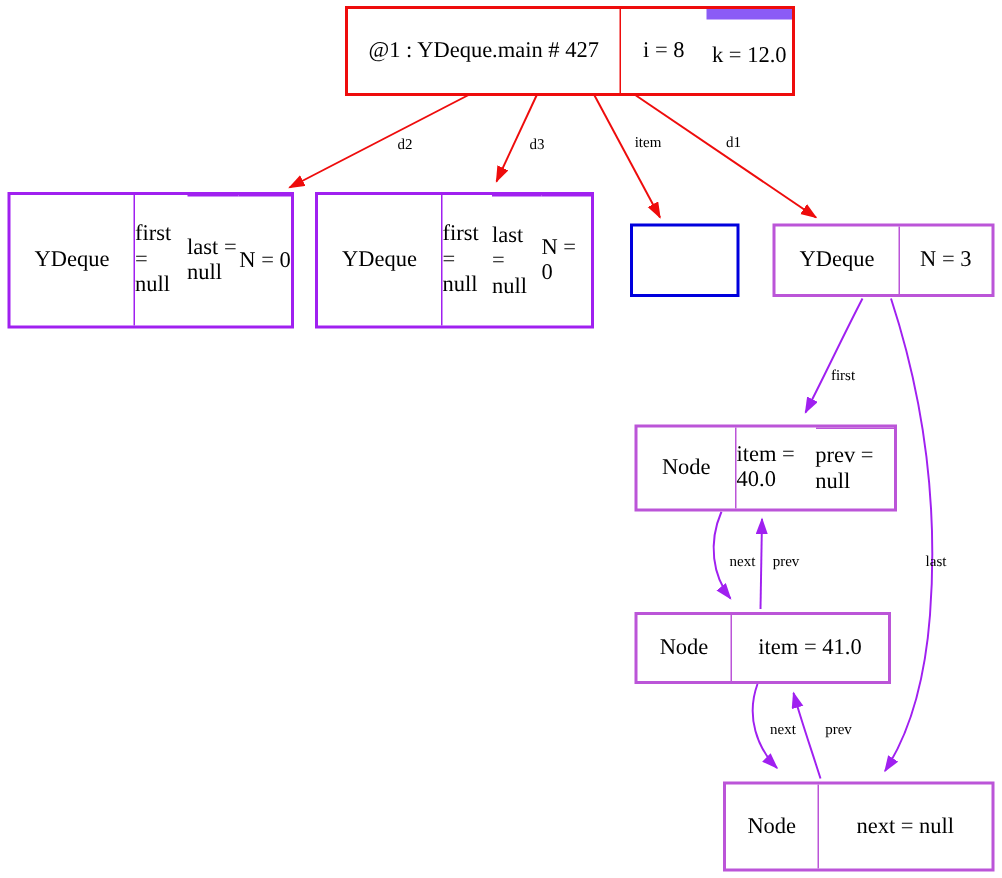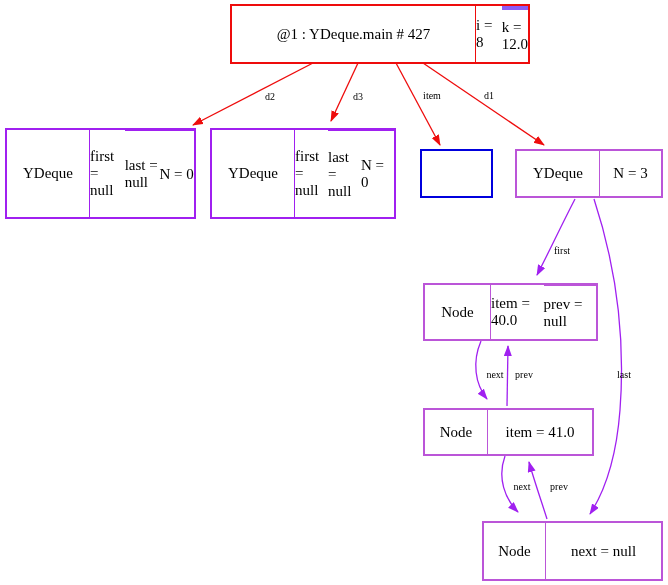--- a/index.html
+++ b/index.html
@@ -11,21 +11,21 @@
   .wires{position:absolute;left:0;top:0;pointer-events:none;}
   .record{position:absolute;display:flex;background:#fff;box-sizing:border-box;}
   .record .k{display:flex;align-items:center;justify-content:center;box-sizing:border-box;}
   .record .col{display:flex;flex-direction:row;flex:1;}
   .record .row{display:flex;align-items:center;justify-content:center;flex:1;box-sizing:border-box;}
   .record{font-size:15px;}
   .record .row{font-size:15px;}
   
   .c-red{border:2px solid #ee0c0c;}
   .c-red .k{border-right:1px solid #ee0c0c;}
-  .c-red .row + .row{border-top:4px solid #8b5cf6;}
+  .c-red .row + .row{border-top:7px solid #8b5cf6;}
   .c-purple{border:2px solid #a020f0;}
   .c-purple .k{border-right:1px solid #a020f0;}
   .c-purple .row + .row{border-top:1px solid #a020f0;}
   .c-orchid{border:2px solid #bb55d8;}
   .c-orchid .k{border-right:1px solid #bb55d8;}
   .c-orchid .row + .row{border-top:1px solid #bb55d8;}
   .c-blue{border:2px solid #0000dd;}
   .elabel{
     position:absolute;transform:translate(-50%,-50%);
     font-size:10px;line-height:1;white-space:nowrap;
@@ -55,21 +55,21 @@
 
     <path class="purple-edge" marker-end="url(#ah-purple)" d="M575,199 C561,226 549,252 537,275"></path>
     <path class="purple-edge" marker-end="url(#ah-purple)" d="M594,199 C614,260 626,330 620,410 C616,462 603,494 590,514"></path>
     <path class="purple-edge" marker-end="url(#ah-purple)" d="M507,406 L508,346"></path>
     <path class="purple-edge" marker-end="url(#ah-purple)" d="M481,341 C472,362 475,384 487,399"></path>
     <path class="purple-edge" marker-end="url(#ah-purple)" d="M505,456 C497,478 505,499 518,512"></path>
     <path class="purple-edge" marker-end="url(#ah-purple)" d="M547,519 C541,500 534,480 529,462"></path>
   </svg>
 
   <div class="record c-red" style="left:230px;top:4px;width:300px;height:60px;">
-    <div class="k" style="width:244px;">@1 : YDeque.main # 427</div>
+    <div class="k" style="width:182px;">@1 : YDeque.main # 427</div>
     <div class="col">
       <div class="row">i = 8</div>
       <div class="row">k = 12.0</div>
     </div>
   </div>
 
   <div class="record c-purple" style="left:5px;top:128px;width:191px;height:91px;">
     <div class="k" style="width:83px;">YDeque</div>
     <div class="col">
       <div class="row">first = null</div>

